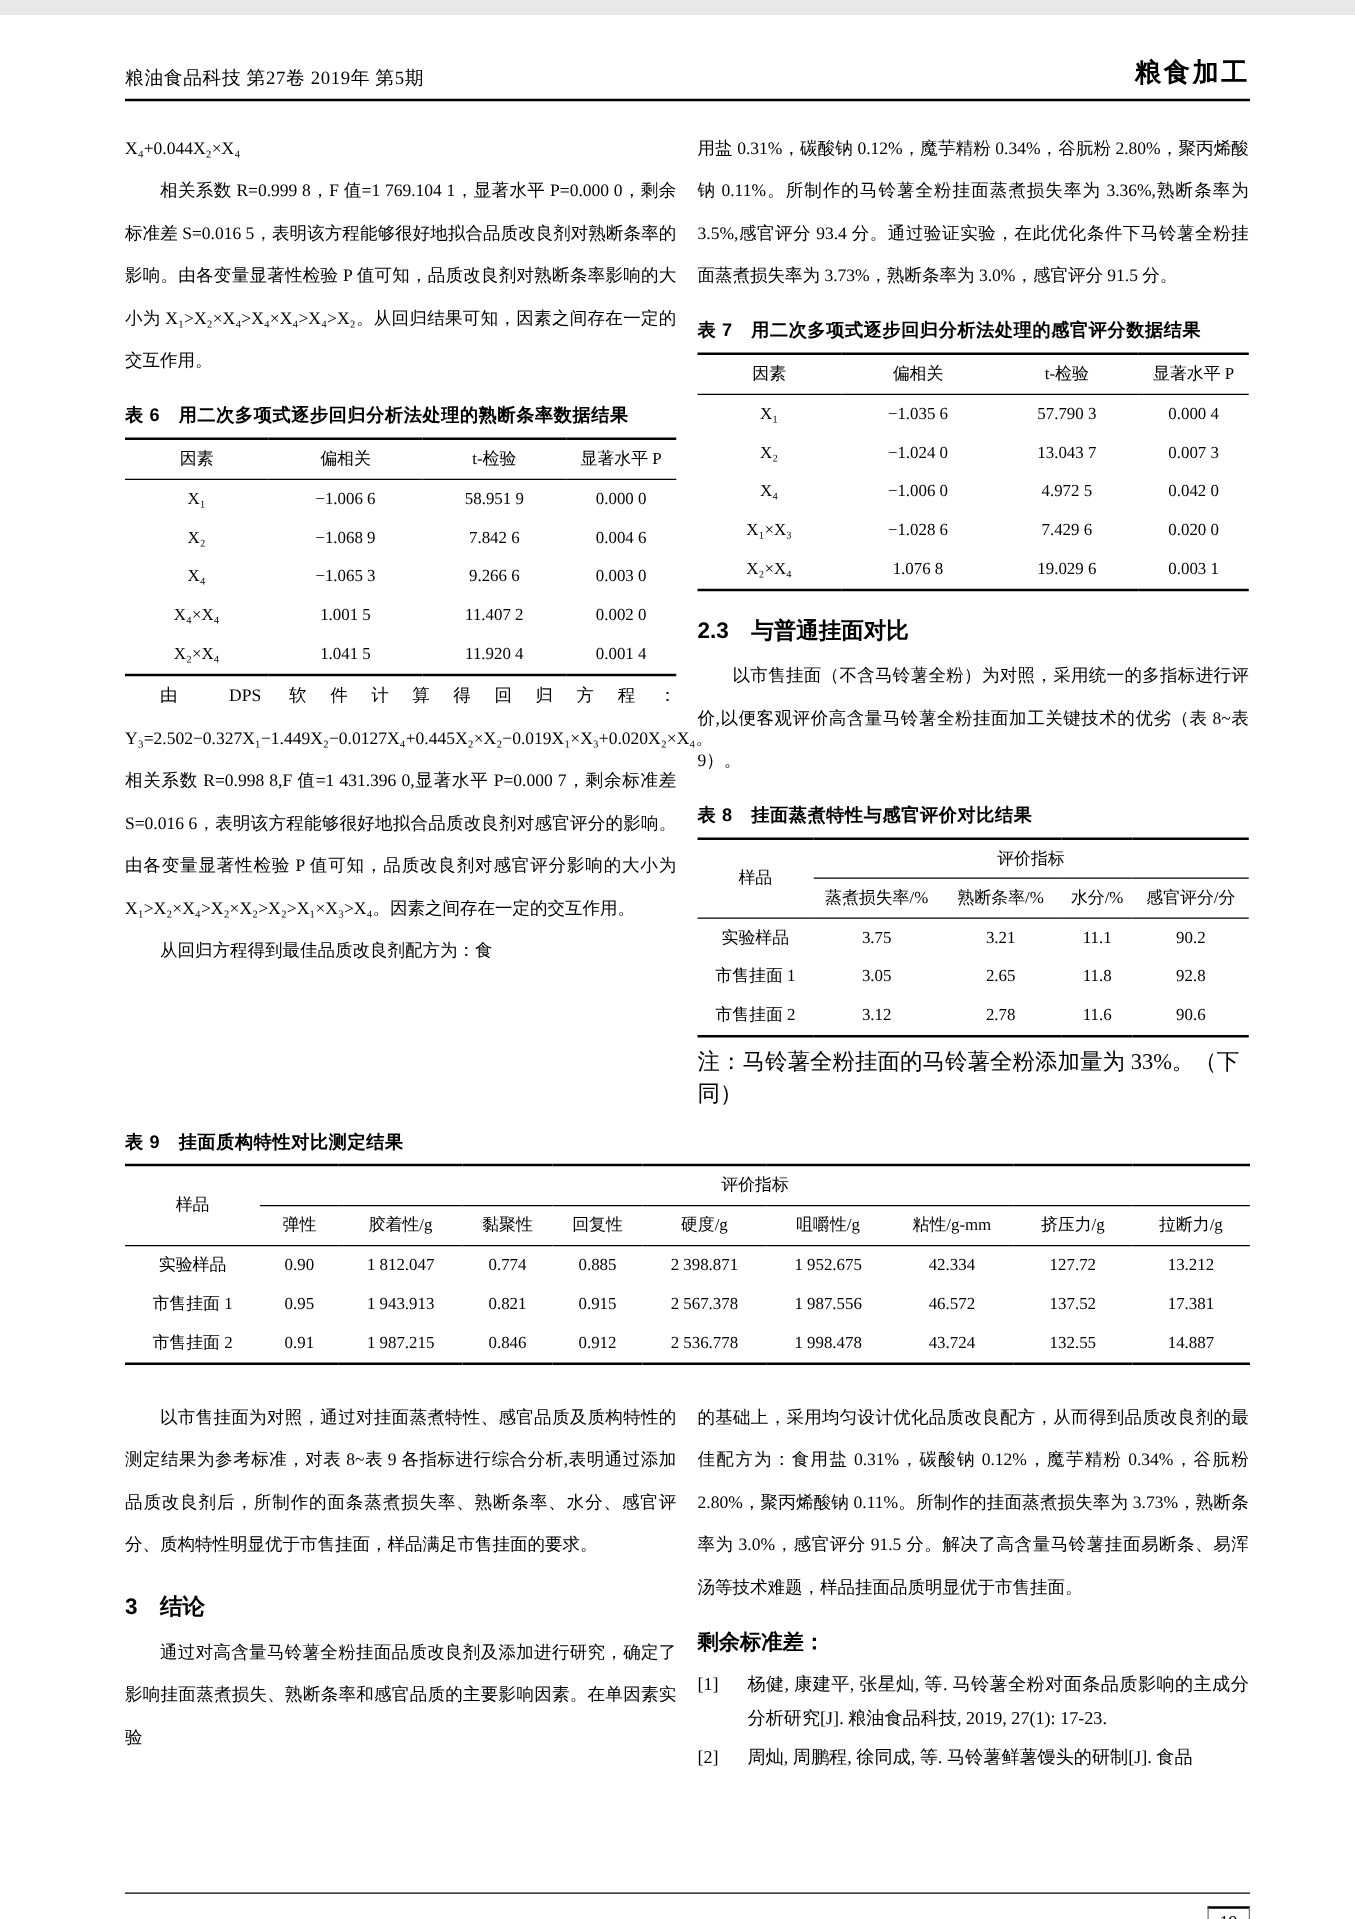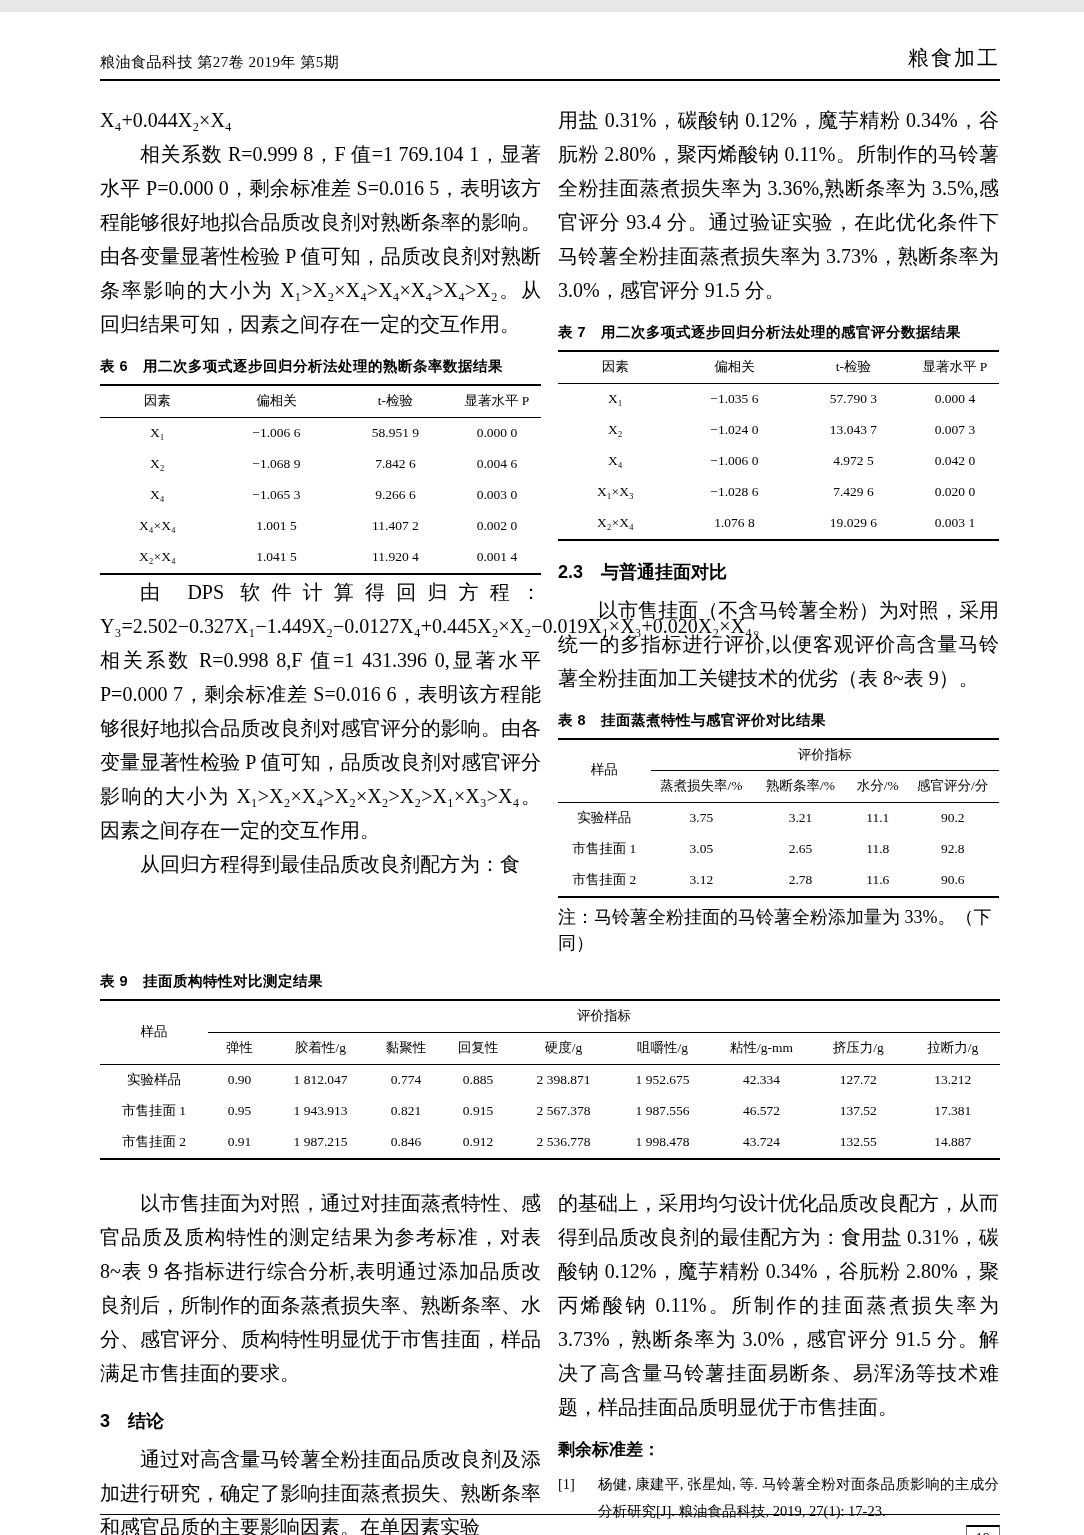--- a/index.html
+++ b/index.html
@@ -9,26 +9,26 @@
     margin:12px auto;background:#ffffff;
     font-family:"Liberation Serif","DejaVu Serif",serif;
     color:#000;box-sizing:border-box;
     padding:32px 84px 0 100px;
     overflow:hidden;
   }
   
   .hdr{display:flex;justify-content:space-between;align-items:flex-end;
        border-bottom:2.5px solid #000;padding-bottom:7px;}
   .hdr-left{font-size:15px;letter-spacing:.5px;}
-  .hdr-right{font-size:21px;font-weight:normal;letter-spacing:2px;
+  .hdr-right{font-size:21px;font-weight:bold;letter-spacing:2px;
              font-family:"Liberation Sans","DejaVu Sans",sans-serif;}
   
   .cols{display:flex;gap:17px;margin-top:22px;}
   .col{width:441px;flex:0 0 441px;}
-  p{margin:0;font-size:20px;line-height:34px;text-align:justify;}
+  p{margin:0;font-size:14px;line-height:34px;text-align:justify;}
   .indent{text-indent:2em;}
   .h3num{font-size:17.5px;line-height:36px;margin:4px 0 2px 0;}
   .h2num{font-size:18px;line-height:38px;font-weight:bold;margin:6px 0 2px 0;
          font-family:"Liberation Sans","DejaVu Sans",sans-serif;}
   
   .tbl-title{font-weight:bold;font-size:14.5px;
              margin:16px 0 8px 0;letter-spacing:.5px;
              font-family:"Liberation Sans","DejaVu Sans",sans-serif;}
   table.dt{width:100%;border-collapse:collapse;
            border-top:2.5px solid #000;border-bottom:2.5px solid #000;

